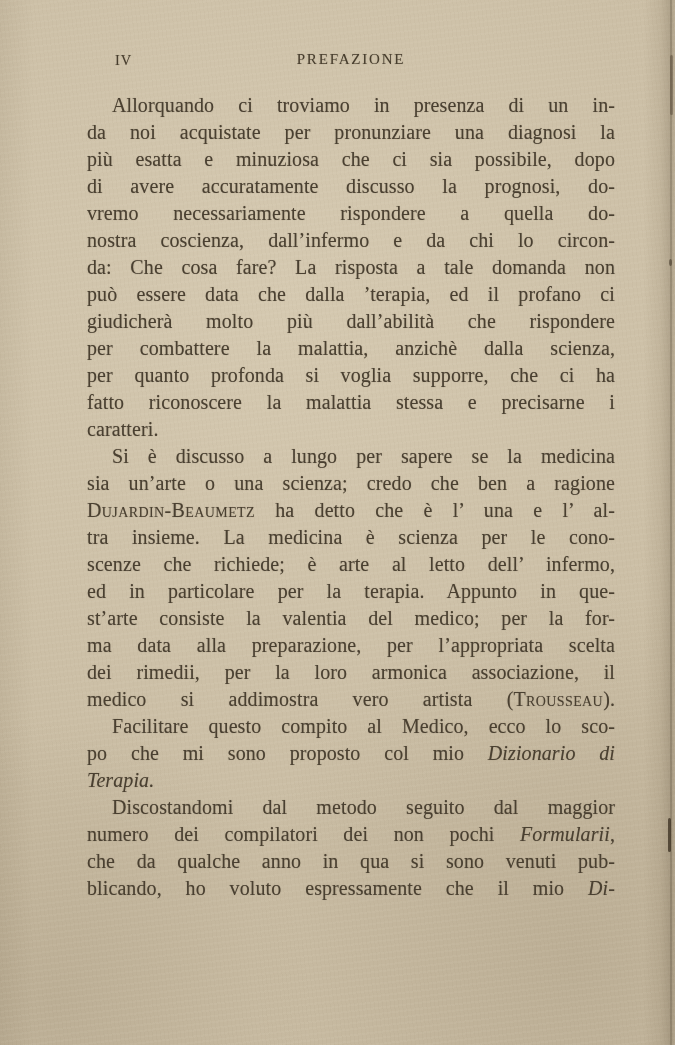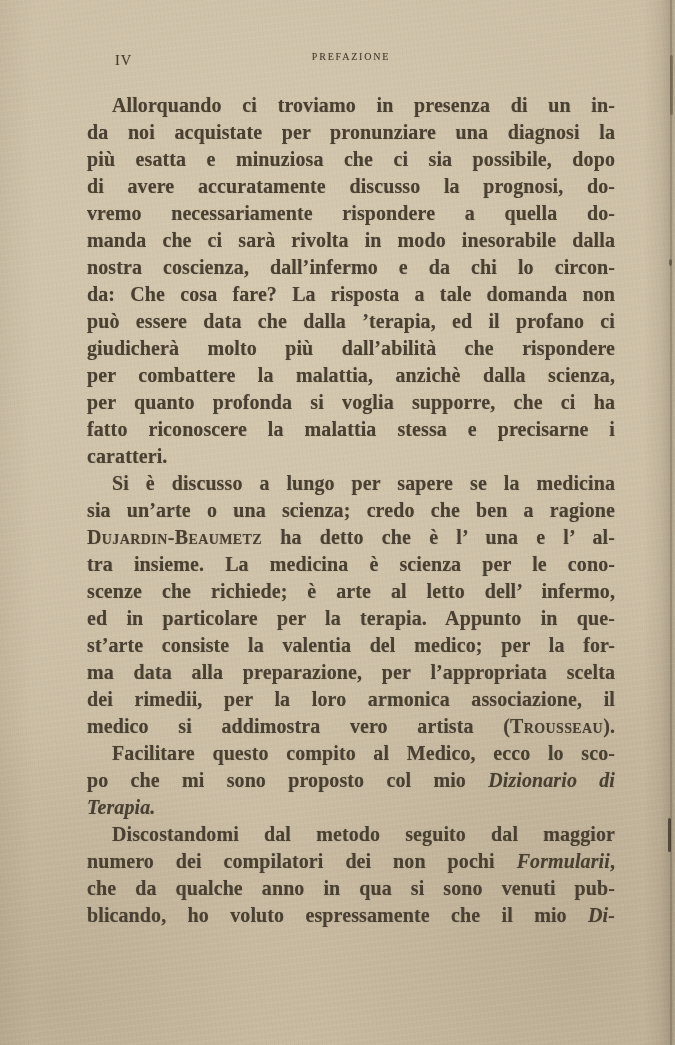--- a/index.html
+++ b/index.html
@@ -24,30 +24,30 @@
     background:linear-gradient(to right, rgba(0,0,0,0) 0%, rgba(92,76,52,0.10) 55%, rgba(70,56,36,0.22) 88%, rgba(60,48,30,0.12) 100%);
   }
   .edge-line { position:absolute; right:3px; top:0; width:2px; height:100%; background:rgba(70,58,40,0.22); }
   .edge-smudge { position:absolute; right:2px; top:55px; width:3px; height:60px; background:rgba(62,50,33,0.38); border-radius:2px; }
   .edge-dot { position:absolute; right:3px; top:259px; width:3px; height:7px; background:rgba(60,50,34,0.55); border-radius:50%; }
   .edge-tick { position:absolute; right:4px; top:818px; width:3px; height:34px; background:rgba(52,42,28,0.72); border-radius:2px; }
 
   .header { position:absolute; left:87px; top:51px; width:528px; height:20px; color:#483e2e; }
   .pagenum { position:absolute; left:28px; top:1px; font-size:14.5px; letter-spacing:1px;
              text-shadow:0 0 1px rgba(72,62,46,0.35); }
-  .title { display:block; text-align:center; font-size:10px; letter-spacing:1.8px;
+  .title { display:block; text-align:center; font-size:15px; letter-spacing:1.8px;
            text-shadow:0 0 1px rgba(72,62,46,0.35); }
 
   .textblock {
     position:absolute; left:87px; top:92px; width:528px;
     color:#4a4031; font-size:20px; line-height:27px; letter-spacing:0.1px;
     text-shadow:0 0 1px rgba(74,64,49,0.38);
   }
   .paragraph { margin:0; }
-  .line { text-align:justify; text-align-last:justify;font-weight:bold; }
+  .line { text-align:justify; text-align-last:justify; }
   .line.flush { text-align-last:left; }
   .line.first { text-indent:25px; }
   .seg-sc { font-variant:small-caps; letter-spacing:0.4px; }
   .seg-i { font-style:italic; }
 </style>
 </head>
 <body>
 
 <div class="scan">
   <div class="grain"></div>
@@ -62,21 +62,20 @@
     <span class="title">PREFAZIONE</span>
   </div>
 
   <div class="textblock">
       <div class="paragraph">
         <div class="line first"><span class="seg-n">Allorquando ci troviamo in presenza di un in-</span></div>
         <div class="line"><span class="seg-n">da noi acquistate per pronunziare una diagnosi la</span></div>
         <div class="line"><span class="seg-n">più esatta e minuziosa che ci sia possibile, dopo</span></div>
         <div class="line"><span class="seg-n">di avere accuratamente discusso la prognosi, do-</span></div>
         <div class="line"><span class="seg-n">vremo necessariamente rispondere a quella do-</span></div>
-        <div class="line"><span class="seg-n">manda che ci sarà rivolta in modo inesorabile dalla</span></div>
         <div class="line"><span class="seg-n">nostra coscienza, dall’infermo e da chi lo circon-</span></div>
         <div class="line"><span class="seg-n">da: Che cosa fare? La risposta a tale domanda non</span></div>
         <div class="line"><span class="seg-n">può essere data che dalla ’terapia, ed il profano ci</span></div>
         <div class="line"><span class="seg-n">giudicherà molto più dall’abilità che rispondere</span></div>
         <div class="line"><span class="seg-n">per combattere la malattia, anzichè dalla scienza,</span></div>
         <div class="line"><span class="seg-n">per quanto profonda si voglia supporre, che ci ha</span></div>
         <div class="line"><span class="seg-n">fatto riconoscere la malattia stessa e precisarne i</span></div>
         <div class="line flush"><span class="seg-n">caratteri.</span></div>
       </div>
       <div class="paragraph">

